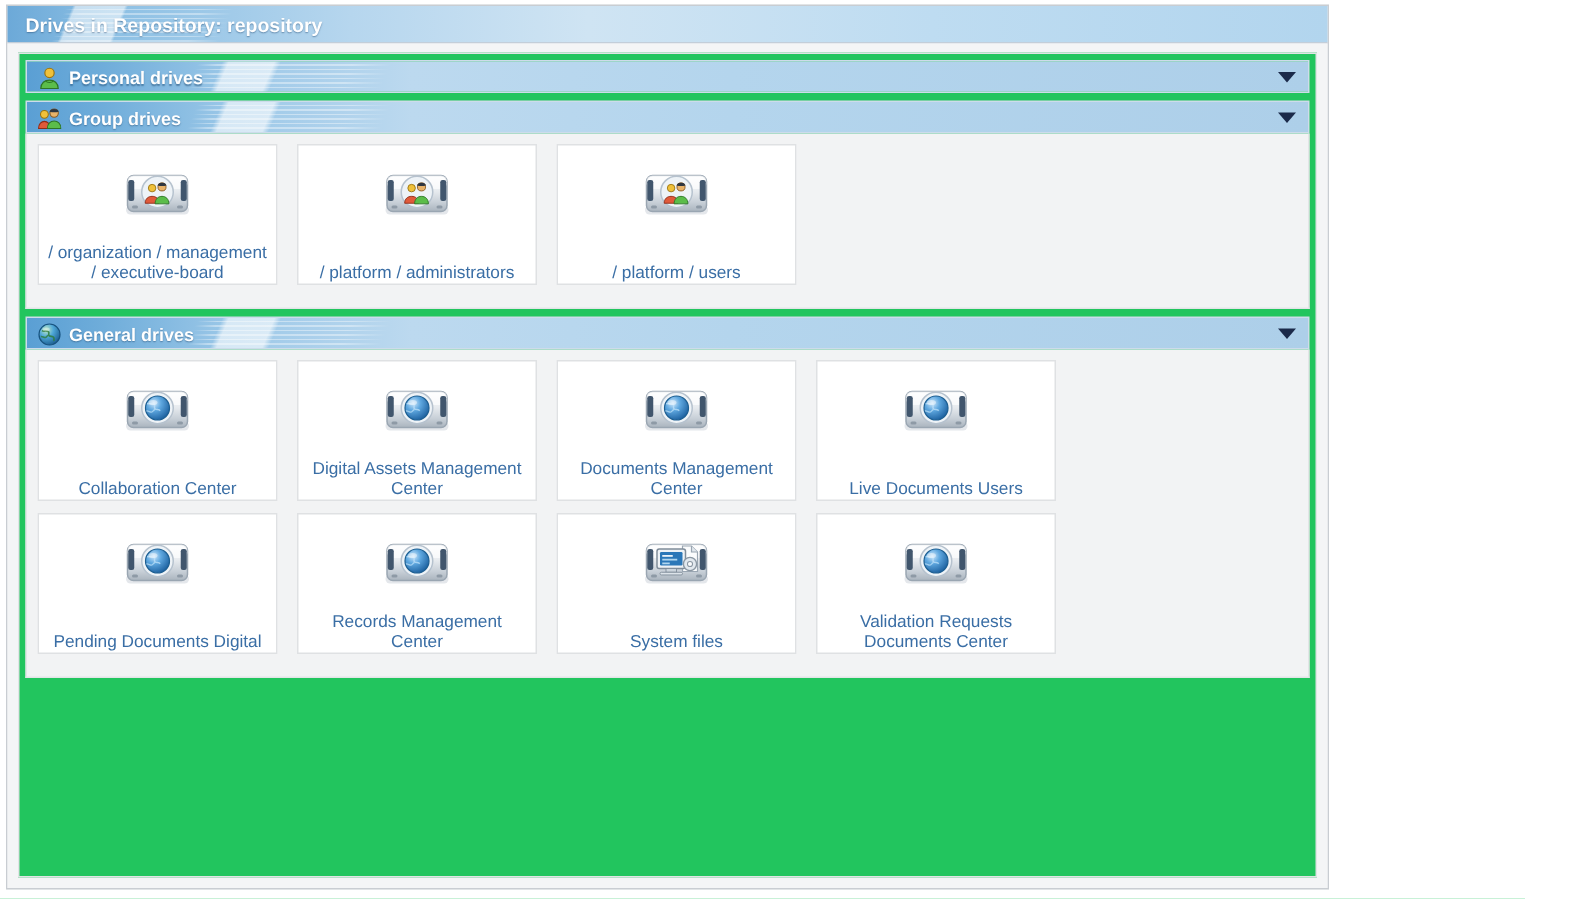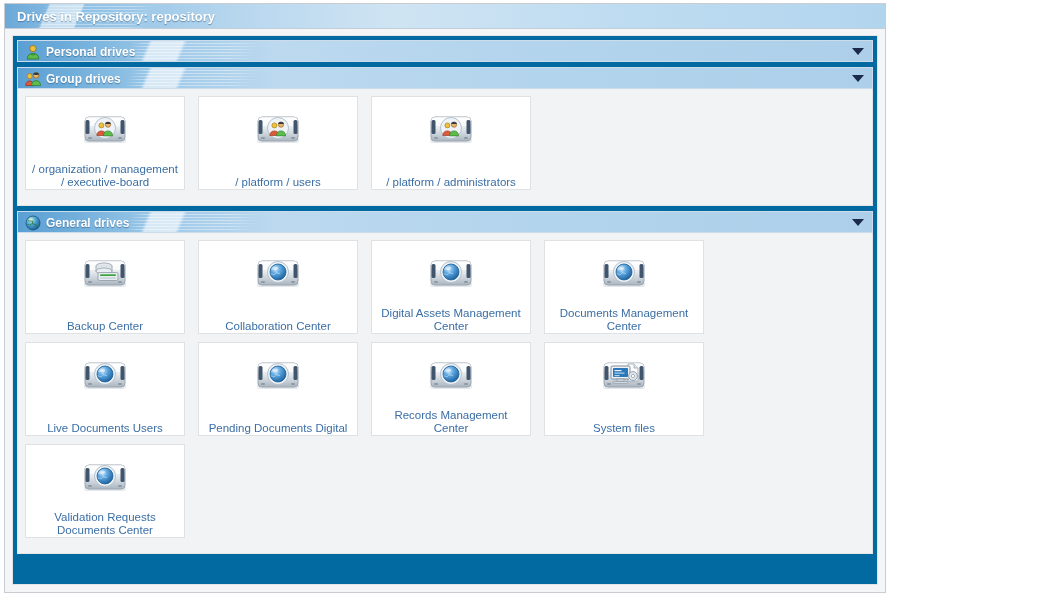--- a/index.html
+++ b/index.html
@@ -72,21 +72,21 @@
     top: 25px; bottom: 0;
     padding: 6px 7px 7px 7px;
     box-sizing: border-box;
     background: #f4f5f6;
   }
   .inner-frame {
     width: 100%;
     height: 100%;
     box-sizing: border-box;
     border: 1px solid #e2e4e6;
-    background: #0369a1;
+    background: #22c55e;
     padding: 4px 4px 4px 4px;
     overflow: hidden;
   }
 
   
   .section { margin-bottom: 5px; }
   .section:last-child { margin-bottom: 0; }
 
   .section-header {
     position: relative;
@@ -282,65 +282,53 @@
           <div class="tile">
             <svg class="tile-icon" viewBox="0 0 48 40">
               <use href="#driveBase"></use>
               <circle cx="24" cy="17" r="10.5" fill="#eef3f7" stroke="#b6c2ce" stroke-width="1"></circle>
               <circle cx="20.4" cy="14.4" r="2.5" fill="#f0c13a" stroke="#9a7410" stroke-width="0.6"></circle>
               <path d="M15.8 24.5c0-3 2-4.6 4.6-4.6s4.6 1.6 4.6 4.6z" fill="#e05a3a" stroke="#8e2d18" stroke-width="0.6"></path>
               <circle cx="27" cy="13.6" r="2.7" fill="#e8b36a" stroke="#8a5a20" stroke-width="0.6"></circle>
               <path d="M27 10.9c1.8 0 2.9.8 2.9 1.8-1.5.5-4.3.5-5.8 0 0-1 1.1-1.8 2.9-1.8z" fill="#2e3640"></path>
               <path d="M22.4 24.9c0-3.3 2.1-5 4.6-5s4.6 1.7 4.6 5z" fill="#5bbd4a" stroke="#2e7526" stroke-width="0.6"></path>
             </svg>
-            <div class="tile-label">/ platform / users</div>
+            <div class="tile-label">/ platform / administrators</div>
           </div>
 
           <div class="tile">
             <svg class="tile-icon" viewBox="0 0 48 40">
               <use href="#driveBase"></use>
               <circle cx="24" cy="17" r="10.5" fill="#eef3f7" stroke="#b6c2ce" stroke-width="1"></circle>
               <circle cx="20.4" cy="14.4" r="2.5" fill="#f0c13a" stroke="#9a7410" stroke-width="0.6"></circle>
               <path d="M15.8 24.5c0-3 2-4.6 4.6-4.6s4.6 1.6 4.6 4.6z" fill="#e05a3a" stroke="#8e2d18" stroke-width="0.6"></path>
               <circle cx="27" cy="13.6" r="2.7" fill="#e8b36a" stroke="#8a5a20" stroke-width="0.6"></circle>
               <path d="M27 10.9c1.8 0 2.9.8 2.9 1.8-1.5.5-4.3.5-5.8 0 0-1 1.1-1.8 2.9-1.8z" fill="#2e3640"></path>
               <path d="M22.4 24.9c0-3.3 2.1-5 4.6-5s4.6 1.7 4.6 5z" fill="#5bbd4a" stroke="#2e7526" stroke-width="0.6"></path>
             </svg>
-            <div class="tile-label">/ platform / administrators</div>
+            <div class="tile-label">/ platform / users</div>
           </div>
 
         </div>
       </div>
 
       <div class="section">
         <div class="section-header">
           <div class="hstreaks"></div>
           <svg class="sh-icon" viewBox="0 0 16 16">
             <circle cx="8" cy="8" r="7" fill="url(#gGlobeSmall)" stroke="#17537f" stroke-width="0.8"></circle>
             <path d="M3 5.5c1.6.6 3.2-.3 4.3.6.9.8-.4 1.8.4 2.6.8.8 2.4.2 3.1 1.2.5.7-.2 1.7.4 2.4" fill="none" stroke="#2f7d3c" stroke-width="1.1" opacity="0.85"></path>
             <path d="M2.2 9.4c1.2-.3 2 .8 3 .6 1-.2 1.1-1.4 2-1.3" fill="none" stroke="#2f7d3c" stroke-width="1" opacity="0.8"></path>
             <ellipse cx="5.8" cy="4.6" rx="2.4" ry="1.3" fill="#ffffff" opacity="0.35"></ellipse>
           </svg>
           <div class="sh-label">General drives</div>
           <div class="sh-toggle"></div>
         </div>
         <div class="section-body">
 
-          <div class="tile">
-            <svg class="tile-icon" viewBox="0 0 48 40">
-              <use href="#driveBase"></use>
-              <ellipse cx="23" cy="11" rx="8" ry="3" fill="url(#gDisc)" stroke="#8e99a4" stroke-width="0.8"></ellipse>
-              <path d="M15 11v5c0 1.7 3.6 3 8 3s8-1.3 8-3v-5" fill="#dde4ea" stroke="#8e99a4" stroke-width="0.8"></path>
-              <ellipse cx="23" cy="16" rx="8" ry="3" fill="#e9eef3" stroke="#8e99a4" stroke-width="0.7"></ellipse>
-              <rect x="17" y="17.5" width="20" height="8" rx="1.5" fill="#e7ecf1" stroke="#8e99a4" stroke-width="0.8"></rect>
-              <rect x="19" y="19.3" width="16" height="1.8" rx="0.9" fill="#3fa63f"></rect>
-              <rect x="19" y="22.3" width="16" height="1.8" rx="0.9" fill="#ccd5dd"></rect>
-            </svg>
-            <div class="tile-label">Backup Center</div>
-          </div>
 
 
           <div class="tile">
             <svg class="tile-icon" viewBox="0 0 48 40">
               <use href="#driveBase"></use>
               <circle cx="24" cy="17" r="10.5" fill="#eef3f7" stroke="#b6c2ce" stroke-width="1"></circle>
               <circle cx="24" cy="17" r="8" fill="url(#gGlobe)" stroke="#1d5f92" stroke-width="0.8"></circle>
               <path d="M17 14c2 .7 3.6-.4 4.8.6 1 .9-.5 2 .5 2.9.9.9 2.7.2 3.5 1.3" fill="none" stroke="#bfe2fa" stroke-width="1" opacity="0.75"></path>
               <path d="M16.6 19c1.4-.3 2.3.9 3.4.7 1.1-.2 1.3-1.6 2.3-1.5" fill="none" stroke="#bfe2fa" stroke-width="0.9" opacity="0.7"></path>
               <ellipse cx="21" cy="13.3" rx="3" ry="1.7" fill="#ffffff" opacity="0.45"></ellipse>

